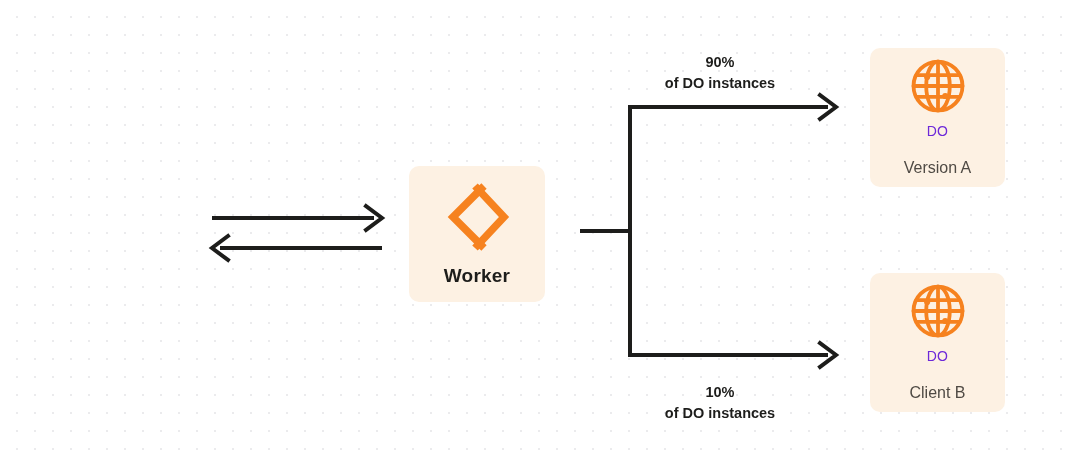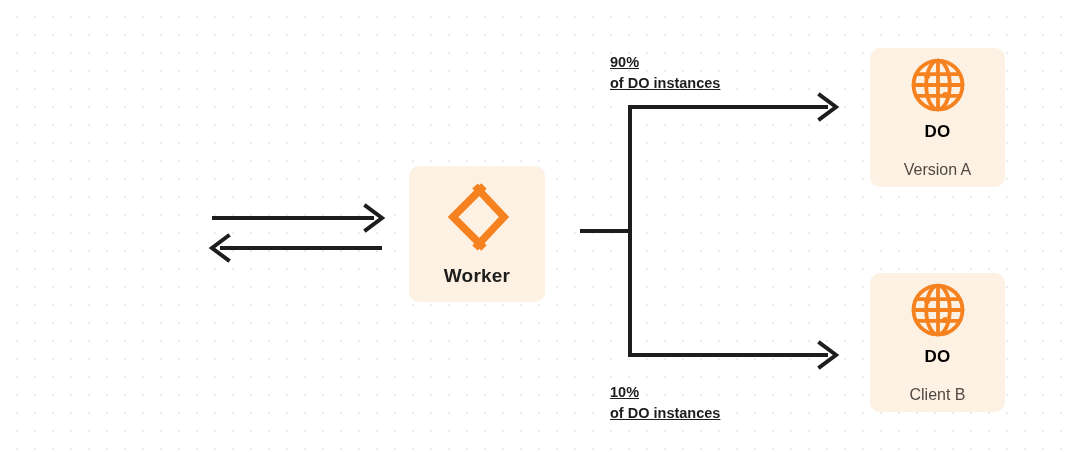--- a/index.html
+++ b/index.html
@@ -69,23 +69,23 @@
 
   .node-title {
     font-size: 19px;
     font-weight: bold;
     color: #1d1d1b;
     letter-spacing: 0.2px;
     line-height: 1.15;
   }
 
   .node-title-sm {
-    font-size: 17px;
-    font-weight: bold;
-    color: #000000;
+    font-size: 14px;
+    font-weight: normal;
+    color: #6d28d9;
     letter-spacing: 0.2px;
     margin-top: 8px;
     line-height: 1.15;
   }
 
   .node-sub {
     font-size: 16px;
     font-weight: normal;
     color: #4f4a44;
     margin-top: 20px;
@@ -110,26 +110,26 @@
     left: 0;
     top: 0;
     width: 1072px;
     height: 452px;
     pointer-events: none;
   }
 
   
   .edge-label {
     position: absolute;
+    text-align: center;
     color: #1d1d1b;
     font-size: 14.5px;
     font-weight: bold;
     line-height: 1.42;
     white-space: nowrap;
-    text-decoration: underline;
   }
 
   .edge-label-top {
     left: 610px;
     top: 52px;
     width: 220px;
   }
 
   .edge-label-bottom {
     left: 610px;

